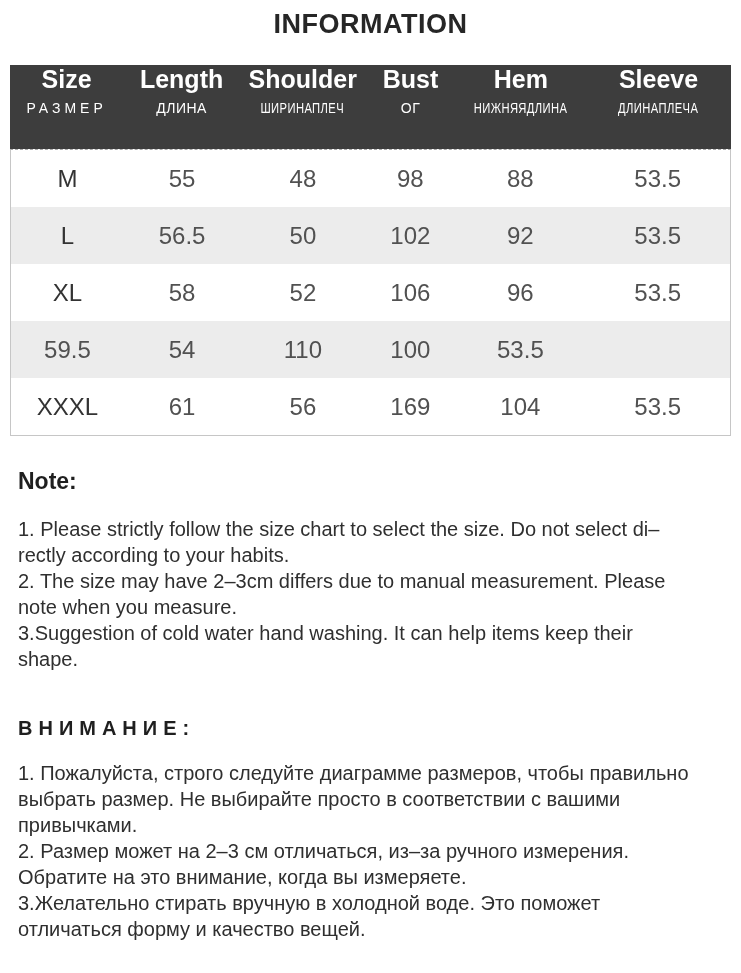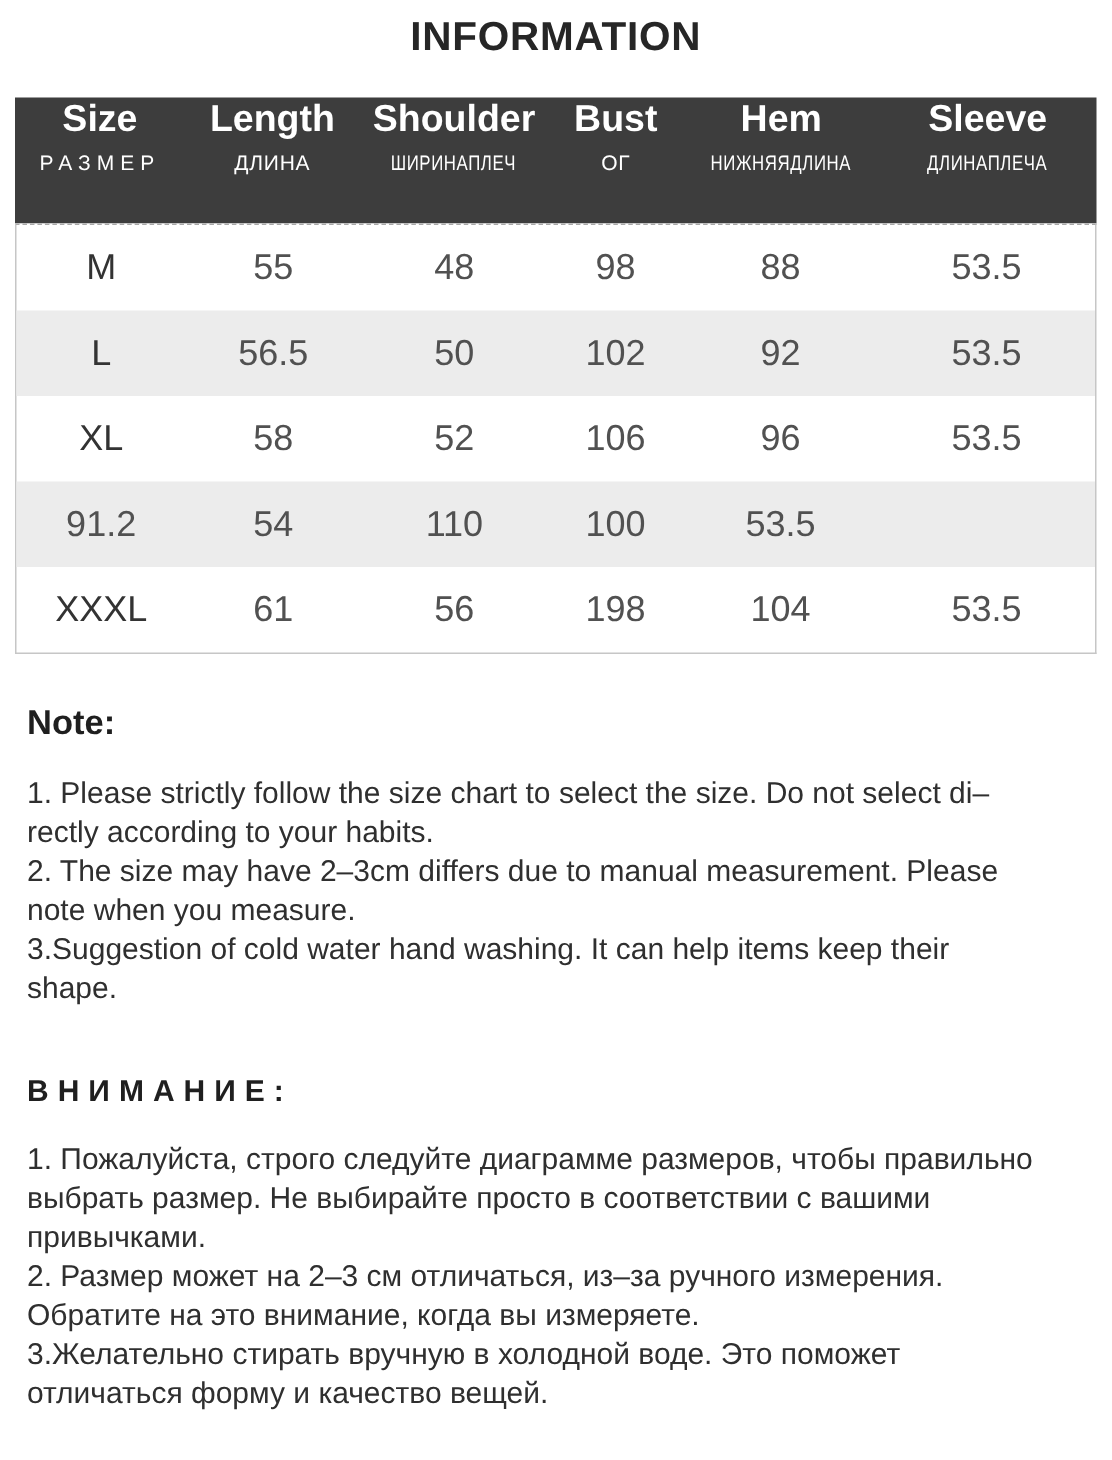--- a/index.html
+++ b/index.html
@@ -134,32 +134,32 @@
       <div class="tr">
         <div class="td size-cell">XL</div>
         <div class="td">58</div>
         <div class="td">52</div>
         <div class="td">106</div>
         <div class="td">96</div>
         <div class="td">53.5</div>
       </div>
 
       <div class="tr striped">
-        <div class="td">91.2</div>
+        <div class="td">59.5</div>
         <div class="td">54</div>
         <div class="td">110</div>
         <div class="td">100</div>
         <div class="td">53.5</div>
       </div>
 
       <div class="tr">
         <div class="td size-cell">XXXL</div>
         <div class="td">61</div>
         <div class="td">56</div>
-        <div class="td">198</div>
+        <div class="td">169</div>
         <div class="td">104</div>
         <div class="td">53.5</div>
       </div>
 
     </div>
   </div>
 
   <h2 class="note-heading">Note:</h2>
   <div class="note-block">
     <div class="note-line">1. Please strictly follow the size chart  to select the size. Do not select di–</div>

